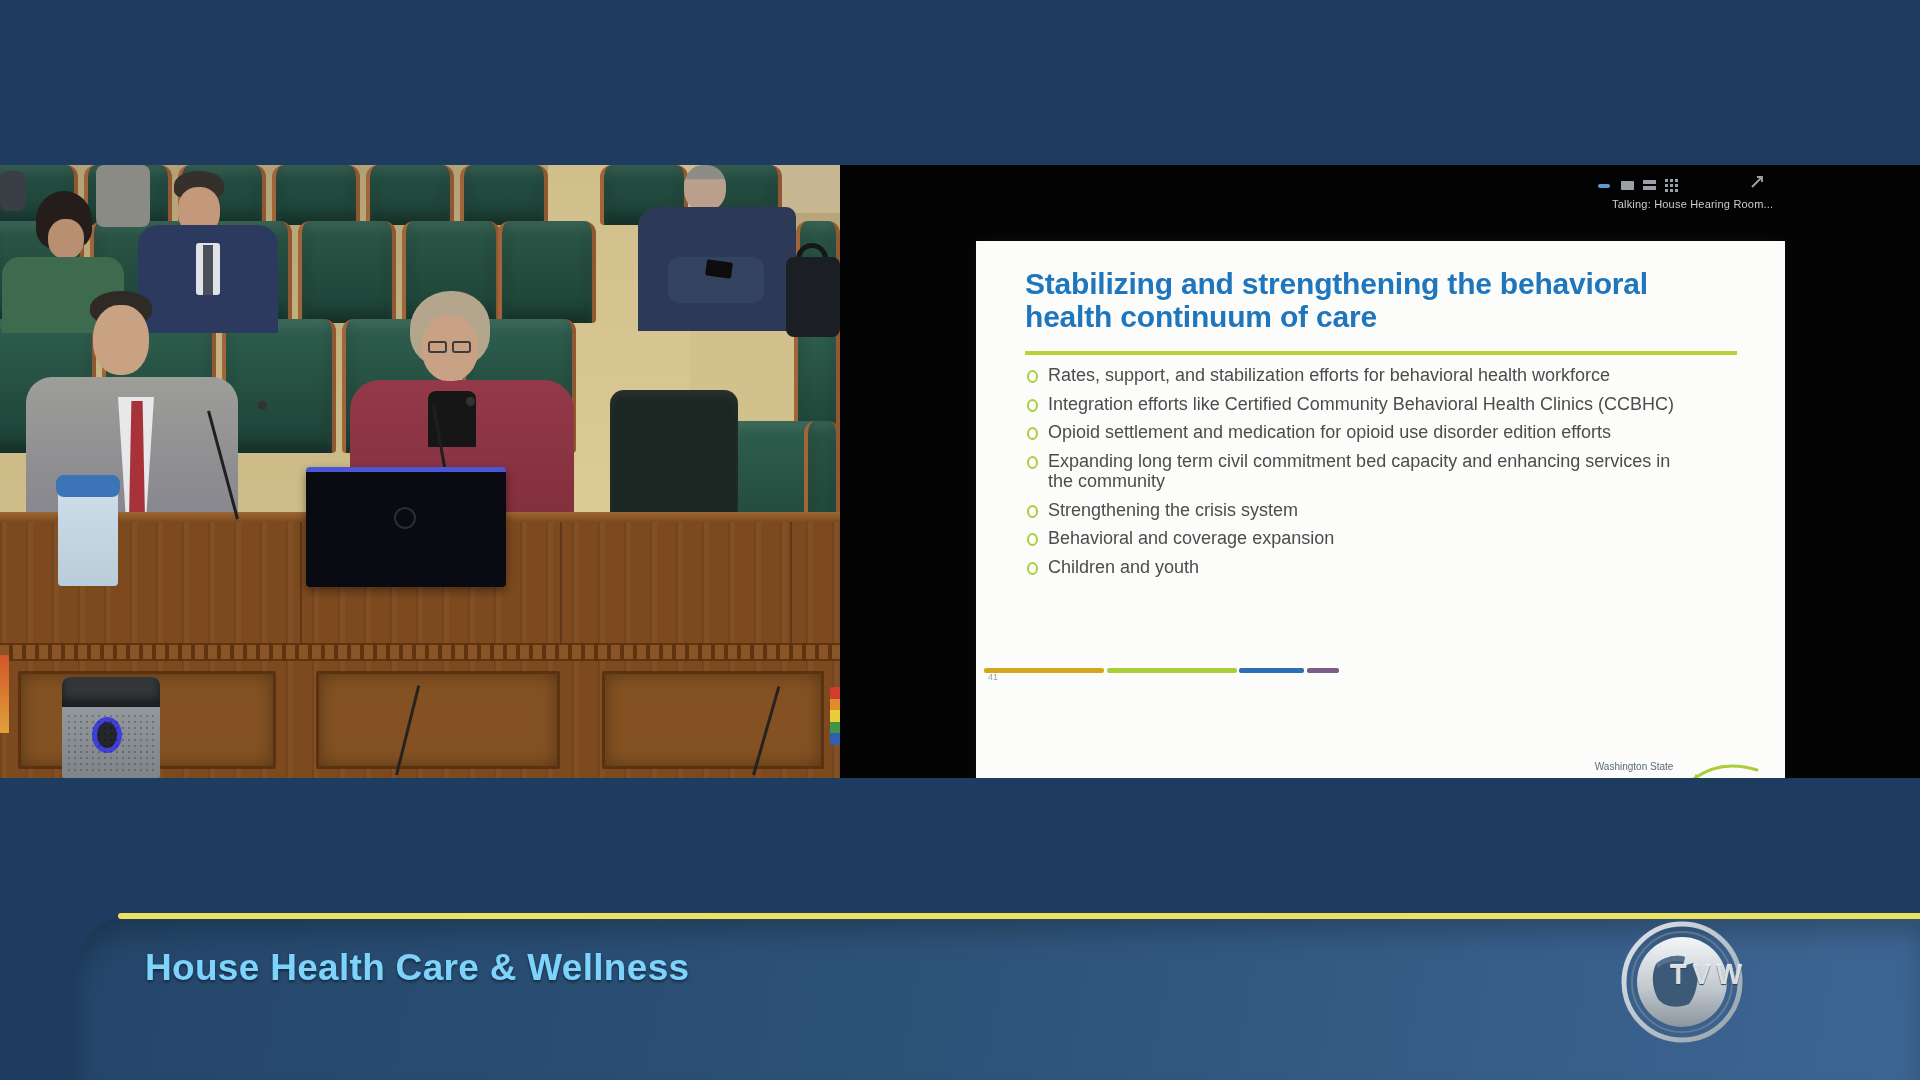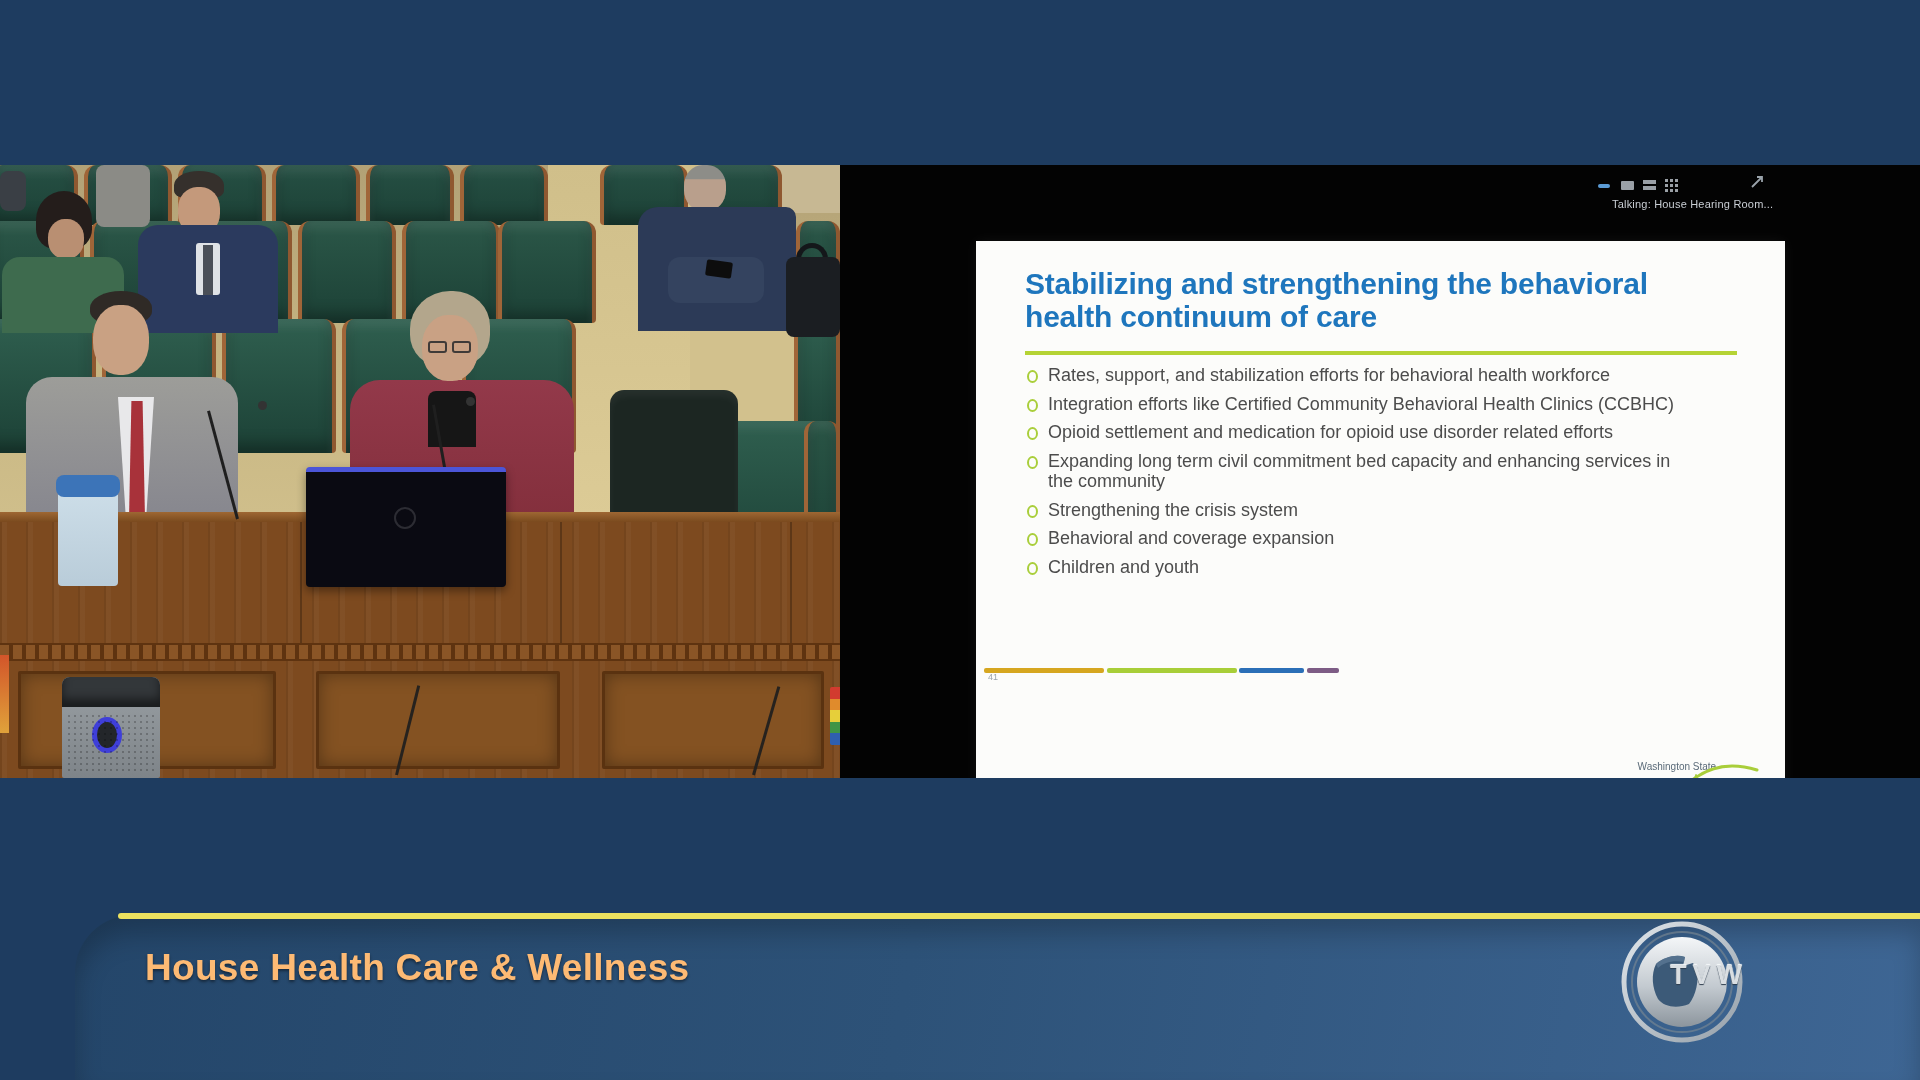--- a/index.html
+++ b/index.html
@@ -34,38 +34,38 @@
   .slide-title{position:absolute;left:49px;top:26px;width:704px;
                font-size:30px;line-height:33px;font-weight:bold;color:#1e76bd;letter-spacing:-.2px;}
   .slide-rule{position:absolute;left:49px;top:110px;width:712px;height:4px;background:#b5d334;}
   .bullets{position:absolute;left:49px;top:124px;width:672px;margin:0;padding:0;list-style:none;}
   .bullets li{position:relative;padding-left:23px;margin-bottom:8px;
               font-size:18px;line-height:20.5px;color:#4c4c4c;}
   .bullets li::before{content:"";position:absolute;left:2px;top:5px;width:7px;height:9px;
               border:2px solid #a9ce3a;border-radius:50%;}
   .bar{position:absolute;top:427px;height:5px;border-radius:2px;}
   .slide-num{position:absolute;left:12px;top:431px;font-size:9px;color:#9aa3ab;}
-  .hca{position:absolute;right:26px;bottom:12px;text-align:center;line-height:1;}
+  .hca{position:absolute;right:26px;bottom:12px;text-align:left;line-height:1;}
   .hca-ws{font-size:10px;color:#5a6a78;margin-left:2px;margin-bottom:2px;}
   .hca-row{position:relative;font-size:17px;color:#1f78be;white-space:nowrap;}
   .hca-swoosh{position:absolute;left:96px;top:-11px;}
 
   
   .vc{position:absolute;top:0;left:0;}
   .talking{position:absolute;left:772px;top:33px;font-size:11px;color:#c9ced4;letter-spacing:.2px;}
 
   
   .ts-box{position:absolute;left:1600px;top:877px;width:320px;height:36px;background:#000;
           color:#fff;font-weight:bold;font-size:27px;letter-spacing:.5px;
           display:flex;align-items:center;justify-content:center;}
   .yellow-line{position:absolute;left:118px;top:913px;width:1802px;height:6px;background:#ede25f;border-radius:4px 0 0 4px;}
   .banner{position:absolute;left:75px;top:915px;width:1845px;height:165px;border-top-left-radius:58px;
           background:linear-gradient(100deg,#24466a 0%,#2d5278 45%,#3e6694 100%);
           box-shadow:inset 0 18px 26px rgba(0,0,0,.22);}
-  .banner-line1{position:absolute;left:145px;top:947px;font-size:37px;font-weight:bold;color:#fdba74;
+  .banner-line1{position:absolute;left:145px;top:947px;font-size:37px;font-weight:bold;color:#7dd3fc;
                 text-shadow:0 2px 3px rgba(0,0,0,.45);letter-spacing:.3px;}
   .banner-line2{position:absolute;left:145px;top:1005px;font-size:33px;font-weight:bold;color:#eef3f8;
                 text-shadow:0 2px 3px rgba(0,0,0,.45);letter-spacing:.2px;}
   .tvw{position:absolute;left:1618px;top:918px;width:170px;height:135px;}
   .tvw-text{position:absolute;left:52px;top:42px;font-size:27px;font-weight:bold;letter-spacing:6px;
             color:#d9dee2;text-shadow:0 1px 1px #2e3d4d,0 -1px 1px #f5f8fa;}
 </style>
 </head>
 <body>
 
@@ -187,21 +187,21 @@
         <path d="M4 14 L14 4 M9 4 H14 V9" stroke="#9aa3ab" stroke-width="1.8" fill="none"></path>
       </svg>
       <div class="talking">Talking: House Hearing Room...</div>
 
       <div class="slide">
         <div class="slide-title">Stabilizing and strengthening the behavioral health continuum of care</div>
         <div class="slide-rule"></div>
         <ul class="bullets">
           <li>Rates, support, and stabilization efforts for behavioral health workforce</li>
           <li>Integration efforts like Certified Community Behavioral Health Clinics (CCBHC)</li>
-          <li>Opioid settlement and medication for opioid use disorder related efforts</li>
+          <li>Opioid settlement and medication for opioid use disorder edition efforts</li>
           <li>Expanding long term civil commitment bed capacity and enhancing services in the community</li>
           <li>Strengthening the crisis system</li>
           <li>Behavioral and coverage expansion</li>
           <li>Children and youth</li>
         </ul>
         <div class="bar" style="left:8px;width:120px;background:#d6a61f;"></div>
         <div class="bar" style="left:131px;width:130px;background:#a8ce38;"></div>
         <div class="bar" style="left:263px;width:65px;background:#2b6fb7;"></div>
         <div class="bar" style="left:331px;width:32px;background:#7d5c85;"></div>
         <div class="slide-num">41</div>

